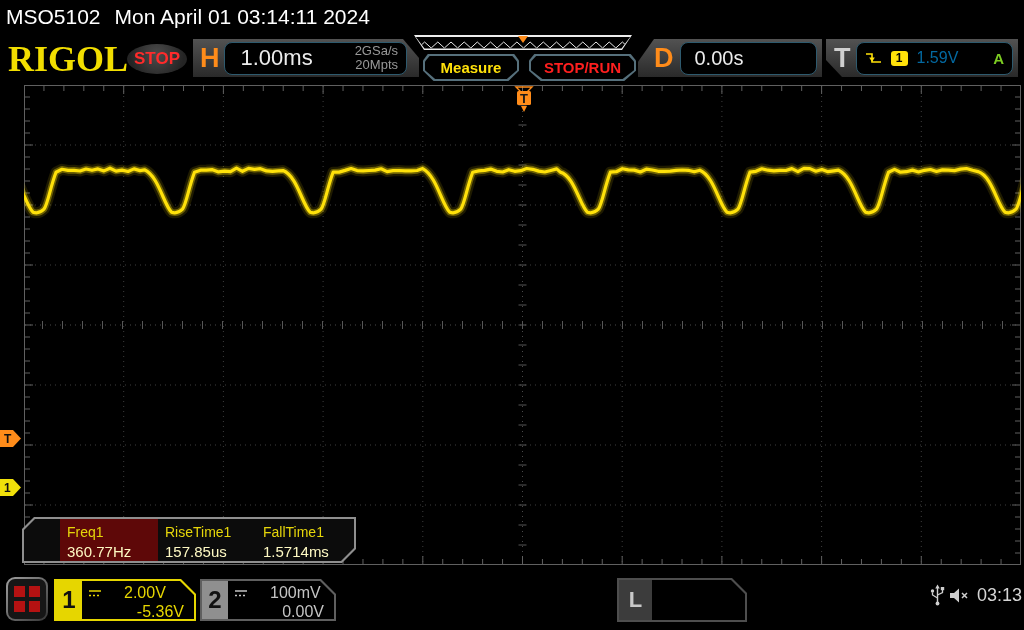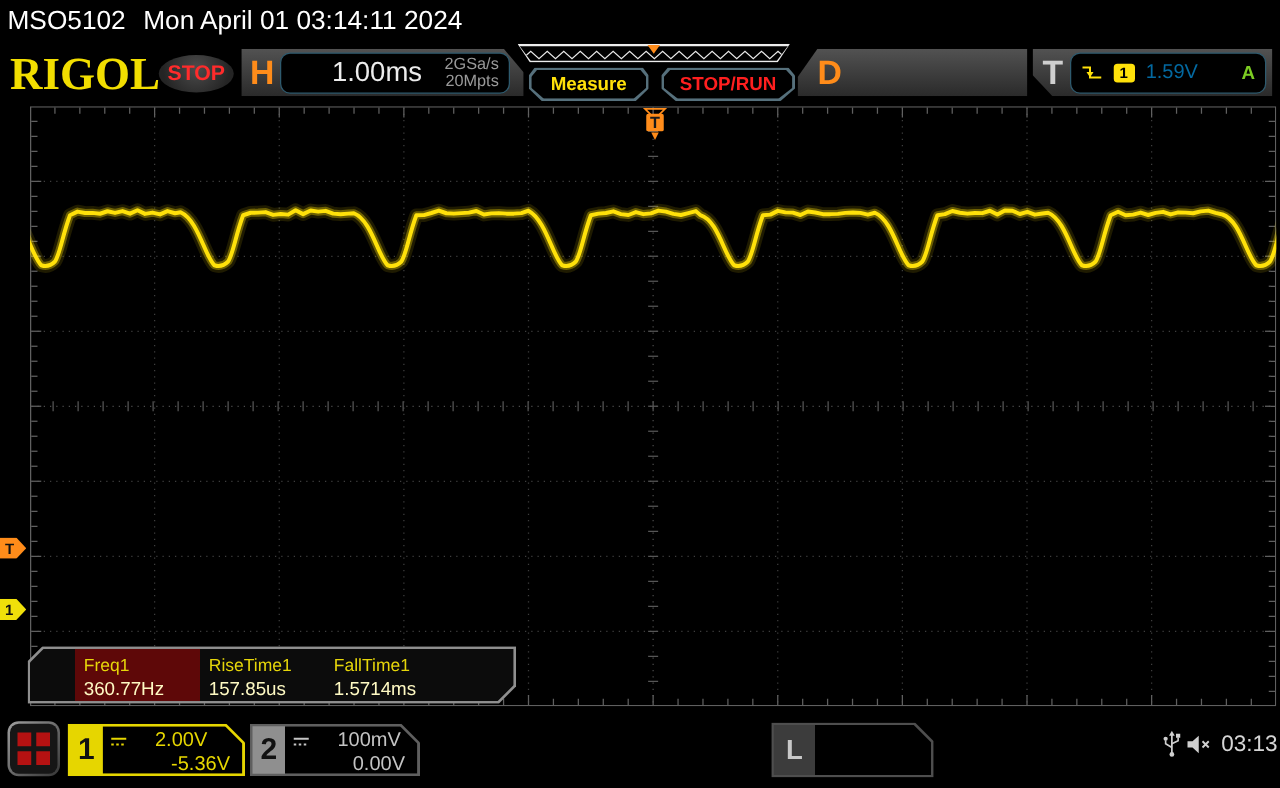--- a/index.html
+++ b/index.html
@@ -19,21 +19,21 @@
 
   .hgroup{position:absolute;left:193px;top:39px;width:226px;height:38px;
         background:linear-gradient(#525252,#2a2a2a);
         clip-path:polygon(0 0,calc(100% - 16px) 0,100% 50%,100% 100%,0 100%);
         display:flex;align-items:center;}
   .group-letter{font-size:27px;font-weight:bold;line-height:1;}
   .hgroup .group-letter{color:#ff8c1a;margin:0 4px 0 7px;}
   .blackbox{background:#000;border:1px solid #2e5a6e;border-radius:8px;height:31px;
         display:flex;align-items:center;}
   .hbox{flex:1;margin-right:12px;}
-  .hscale{color:#ececec;font-size:22px;margin-left:41px;flex:1;}
+  .hscale{color:#ececec;font-size:22px;margin-left:16px;flex:1;}
   .hrate{color:#999;font-size:13px;text-align:right;margin-right:8px;line-height:1.05;margin-left:18px;}
 
   .preview{position:absolute;left:414px;top:35px;width:218px;height:15px;background:#ededed;
         clip-path:polygon(0 0,100% 0,calc(100% - 10px) 100%,10px 100%);}
   .preview-inner{position:absolute;inset:1.5px;background:#000;
         clip-path:polygon(0 0,100% 0,calc(100% - 9px) 100%,9px 100%);}
   .preview-trig{position:absolute;left:50%;margin-left:-5px;top:1px;width:0;height:0;
         border-left:5px solid transparent;border-right:5px solid transparent;
         border-top:7px solid #ff8c1a;}
 
@@ -68,21 +68,21 @@
   
   #grid{position:absolute;left:24px;top:85px;width:997px;height:480px;}
   #trig-top{position:absolute;left:514px;top:86px;}
   .side-marker{position:absolute;left:0;width:21px;height:17px;color:#111;font-size:12px;
         font-weight:bold;display:flex;align-items:center;padding-left:4px;box-sizing:border-box;
         clip-path:polygon(0 0,62% 0,100% 50%,62% 100%,0 100%);}
   #trig-side{top:430px;background:#ff8c1a;}
   #ch1-side{top:479px;background:#f0e00a;}
 
   
-  #meas{position:absolute;left:22px;top:517px;width:391px;height:46px;background:#8f8f8f;
+  #meas{position:absolute;left:22px;top:517px;width:334px;height:46px;background:#8f8f8f;
         clip-path:polygon(12px 0,100% 0,100% calc(100% - 14px),calc(100% - 14px) 100%,0 100%,0 12px);}
   #meas .inner{position:absolute;inset:2px;background:#0c0c0c;display:flex;padding-left:36px;
         clip-path:polygon(11px 0,100% 0,100% calc(100% - 13px),calc(100% - 13px) 100%,0 100%,0 11px);
         box-sizing:border-box;}
   .mcol{width:100px;padding:5px 0 0 7px;box-sizing:border-box;}
   .mcol.hl{background:#5e0808;}
   .mlabel{color:#e6d60a;font-size:14px;}
   .mvalue{color:#fef9c3;font-size:15px;margin-top:3px;}
 
   
@@ -160,20 +160,23 @@
 
   <div class="obtn" id="measure-btn">
     <div class="inner">Measure</div>
   </div>
   <div class="obtn" id="stoprun-btn">
     <div class="inner">STOP/RUN</div>
   </div>
 
   <div class="dgroup">
     <span class="group-letter">D</span>
+    <div class="blackbox dbox">
+      <span class="dval">0.00s</span>
+    </div>
   </div>
 
   <div class="tgroup">
     <span class="group-letter">T</span>
     <div class="blackbox tbox">
       <svg width="17" height="14">
         <path d="M1 3 H7 V11 H16" stroke="#ffe10a" stroke-width="1.6" fill="none"></path>
         <path d="M4.2 6.5 L9.8 6.5 L7 11 Z" fill="#ffe10a"></path>
       </svg>
       <span class="tsrc">1</span>

